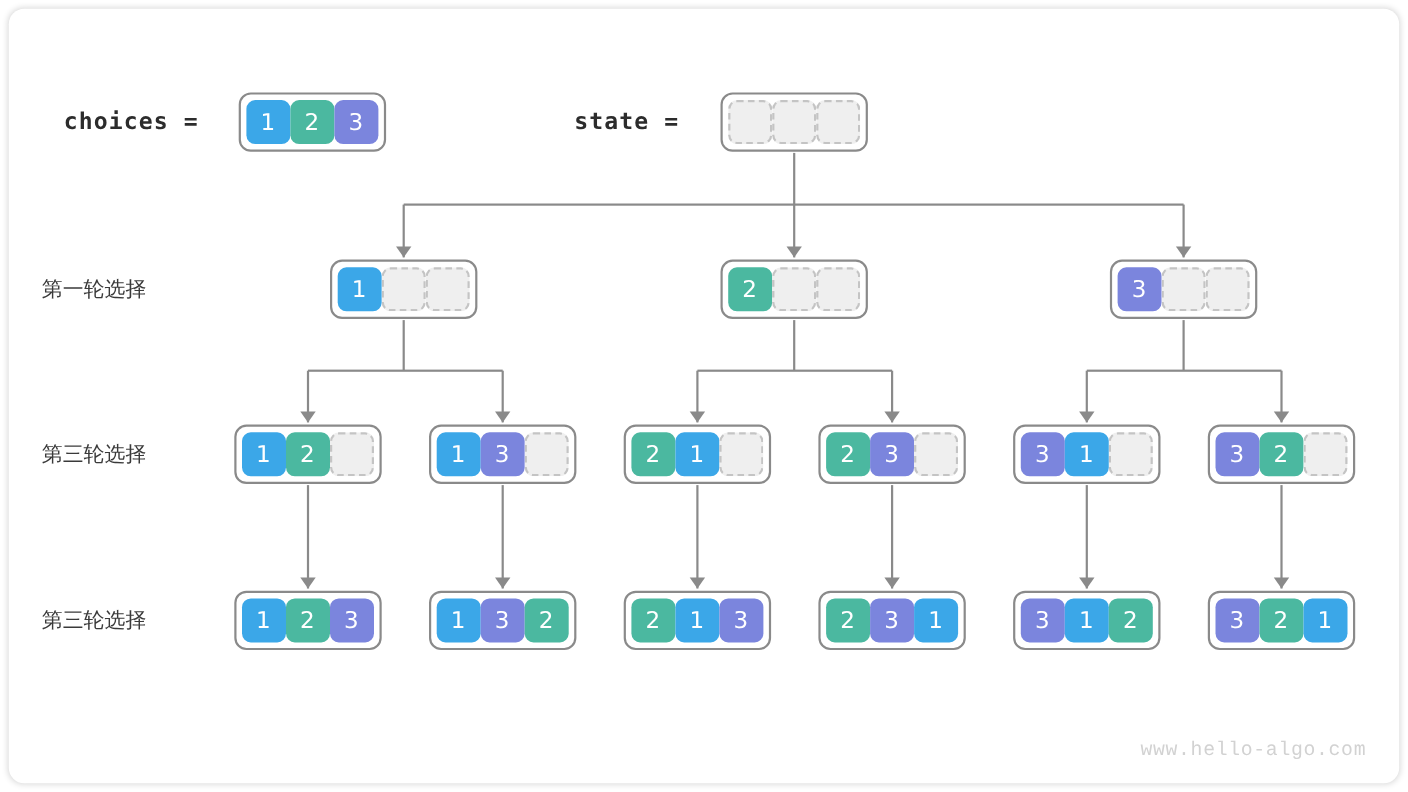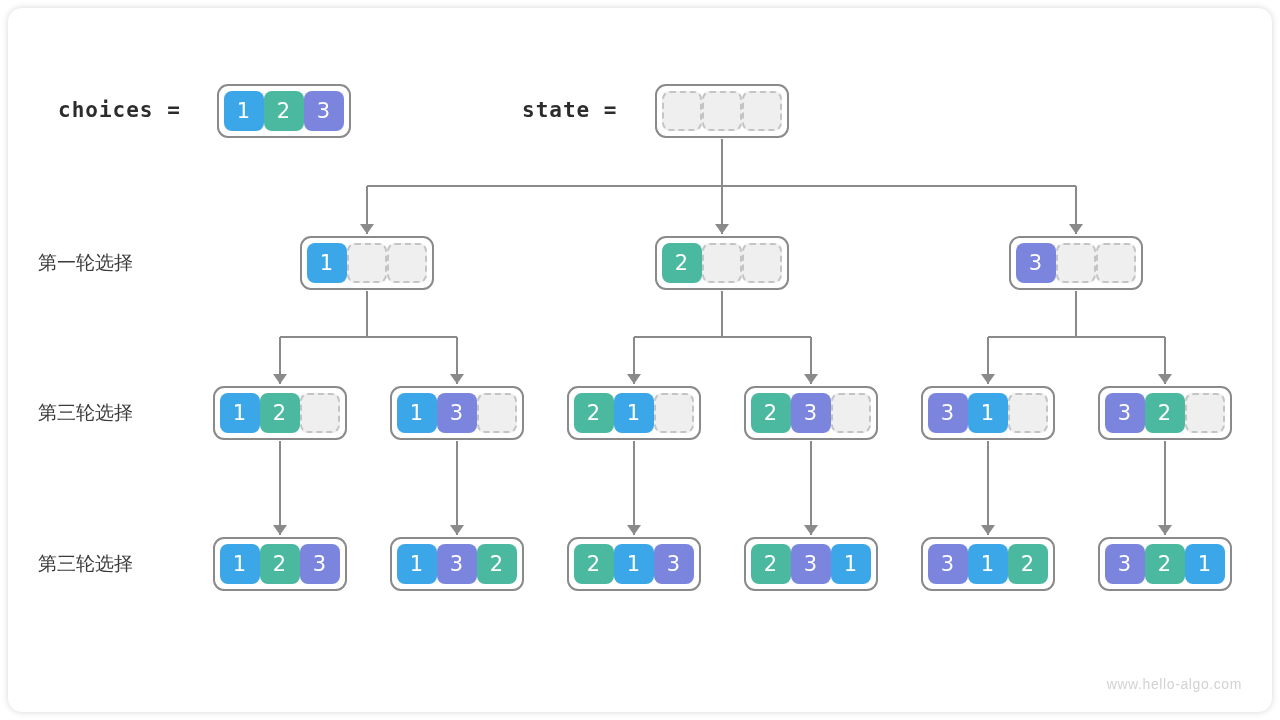--- a/index.html
+++ b/index.html
@@ -42,22 +42,22 @@
     position: absolute;
     font-family: Liberation Sans, sans-serif;
     font-size: 19px;
     color: #3a3a3a;
     white-space: nowrap;
   }
   .watermark {
     position: absolute;
     right: 38px;
     bottom: 28px;
-    font-family: Liberation Sans, sans-serif;
-    font-size: 14px;
+    font-family: Liberation Mono, monospace;
+    font-size: 18px;
     color: #d2d2d2;
     letter-spacing: 0.6px;
     white-space: nowrap;
   }
 
   
   .arr {
     position: absolute;
     display: flex;
     align-items: center;

